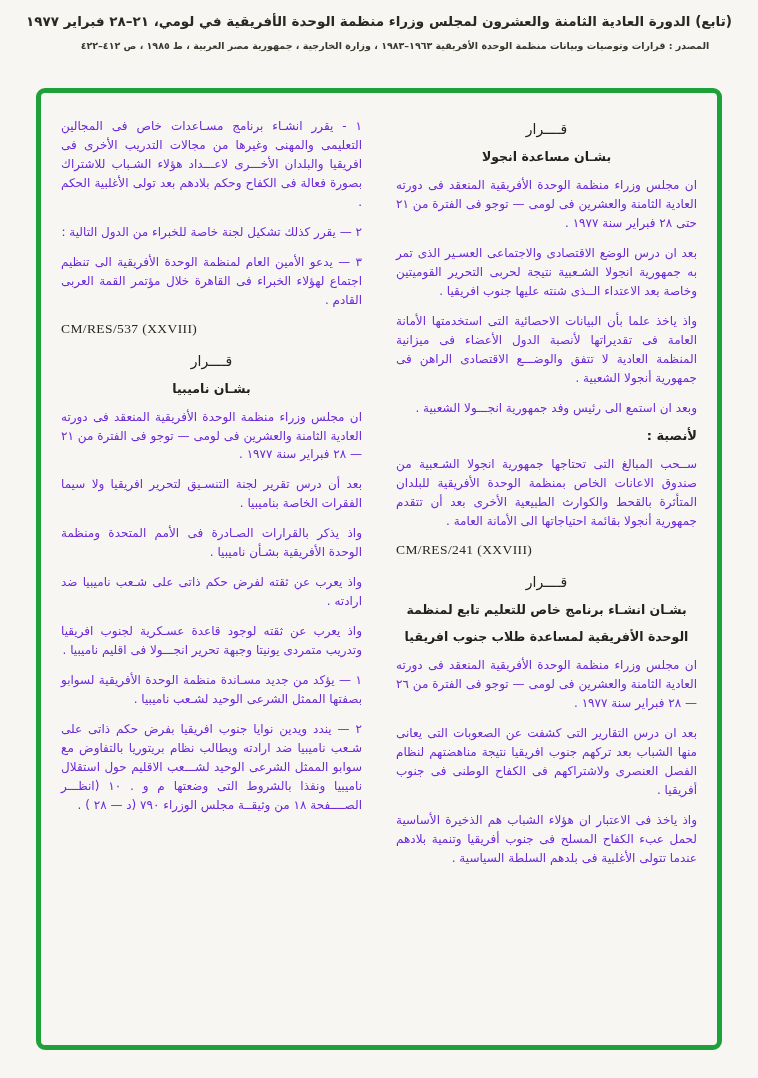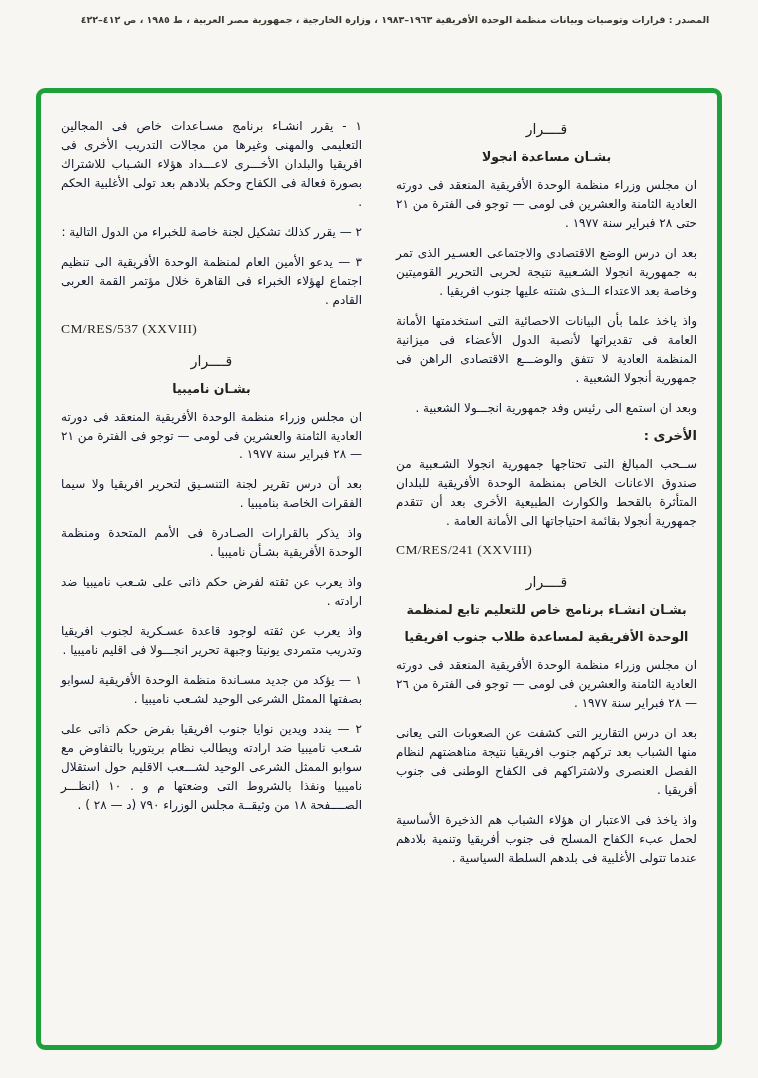--- a/index.html
+++ b/index.html
@@ -12,40 +12,40 @@
   }
   .page-header{
     padding-top:13px;
     text-align:center;
     direction:rtl;
   }
   .page-header .line1{
     font-size:13.5px;font-weight:bold;letter-spacing:.2px;color:#2a2822;
   }
   .page-header .line2{
-    font-size:9.5px;font-weight:bold;margin-top:1px;color:#3a382f;padding-left:32px;
+    font-size:9.5px;font-weight:bold;margin-top:11px;color:#3a382f;padding-left:32px;
   }
   .frame{
     position:absolute;left:36px;top:88px;
     width:686px;height:962px;
     box-sizing:border-box;
     border:5px solid #1ea13a;
     border-radius:9px;
     padding:24px 20px 18px 20px;
     overflow:hidden;
     background:transparent;
   }
   .cols{
     display:flex;direction:rtl;gap:34px;height:100%;
   }
   .col{flex:1;direction:rtl;min-width:0;}
   .block{margin:0 0 11px 0;}
   .para{
     font-size:12px;line-height:1.58;text-align:justify;
-    color:#0f172a;
+    color:#6d28d9;
   }
   .ref{
     direction:ltr;text-align:left;
     font-family:"Liberation Serif", serif;
     font-size:13.5px;letter-spacing:.4px;
     color:#2a2822;
     margin:2px 0 16px 0;
   }
   .title{
     text-align:center;font-weight:normal;font-size:14px;
@@ -56,33 +56,34 @@
     margin:0 0 12px 0;color:#23211c;
   }
   .decide{
     font-weight:bold;font-size:13px;margin:6px 0 12px 0;color:#23211c;
   }
 </style>
 </head>
 <body>
 
 <div class="page-header">
+  <div class="line1">(تابع) الدورة العادية الثامنة والعشرون لمجلس وزراء منظمة الوحدة الأفريقية في لومي، ٢١–٢٨ فبراير ١٩٧٧</div>
   <div class="line2">المصدر : قرارات وتوصيات وبيانات منظمة الوحدة الأفريقية ١٩٦٣–١٩٨٣ ، وزارة الخارجية ، جمهورية مصر العربية ، ط ١٩٨٥ ، ص ٤١٢–٤٢٢</div>
 </div>
 
 <div class="frame" style="border-color: rgb(30, 161, 58);">
   <div class="cols">
     <div class="col">
         <div class="block title">قــــرار</div>
         <div class="block subtitle">بشـان مساعدة انجولا</div>
         <div class="block para">ان مجلس وزراء منظمة الوحدة الأفريقية المنعقد فى دورته العادية الثامنة والعشرين فى لومى — توجو فى الفترة من ٢١ حتى ٢٨ فبراير سنة ١٩٧٧ .</div>
         <div class="block para">بعد ان درس الوضع الاقتصادى والاجتماعى العسـير الذى تمر به جمهورية انجولا الشـعبية نتيجة لحربى التحرير القوميتين وخاصة بعد الاعتداء الــذى شنته عليها جنوب افريقيا .</div>
         <div class="block para">واذ ياخذ علما بأن البيانات الاحصائية التى استخدمتها الأمانة العامة فى تقديراتها لأنصبة الدول الأعضاء فى ميزانية المنظمة العادية لا تتفق والوضـــع الاقتصادى الراهن فى جمهورية أنجولا الشعبية .</div>
         <div class="block para">وبعد ان استمع الى رئيس وفد جمهورية انجـــولا الشعبية .</div>
-        <div class="block decide">الأخرى :</div>
+        <div class="block decide">لأنصبة :</div>
         <div class="block para">ســحب المبالغ التى تحتاجها جمهورية انجولا الشـعبية من صندوق الاعانات الخاص بمنظمة الوحدة الأفريقية للبلدان المتأثرة بالقحط والكوارث الطبيعية الأخرى بعد أن تتقدم جمهورية أنجولا بقائمة احتياجاتها الى الأمانة العامة .</div>
         <div class="block ref">CM/RES/241 (XXVIII)</div>
         <div class="block title">قــــرار</div>
         <div class="block subtitle">بشـان انشـاء برنامج خاص للتعليم تابع لمنظمة</div>
         <div class="block subtitle">الوحدة الأفريقية لمساعدة طلاب جنوب افريقيا</div>
         <div class="block para">ان مجلس وزراء منظمة الوحدة الأفريقية المنعقد فى دورته العادية الثامنة والعشرين فى لومى — توجو فى الفترة من ٢٦ — ٢٨ فبراير سنة ١٩٧٧ .</div>
         <div class="block para">بعد ان درس التقارير التى كشفت عن الصعوبات التى يعانى منها الشباب بعد تركهم جنوب افريقيا نتيجة مناهضتهم لنظام الفصل العنصرى ولاشتراكهم فى الكفاح الوطنى فى جنوب أفريقيا .</div>
         <div class="block para">واذ ياخذ فى الاعتبار ان هؤلاء الشباب هم الذخيرة الأساسية لحمل عبء الكفاح المسلح فى جنوب أفريقيا وتنمية بلادهم عندما تتولى الأغلبية فى بلدهم السلطة السياسية .</div>
       </div>
     <div class="col">

